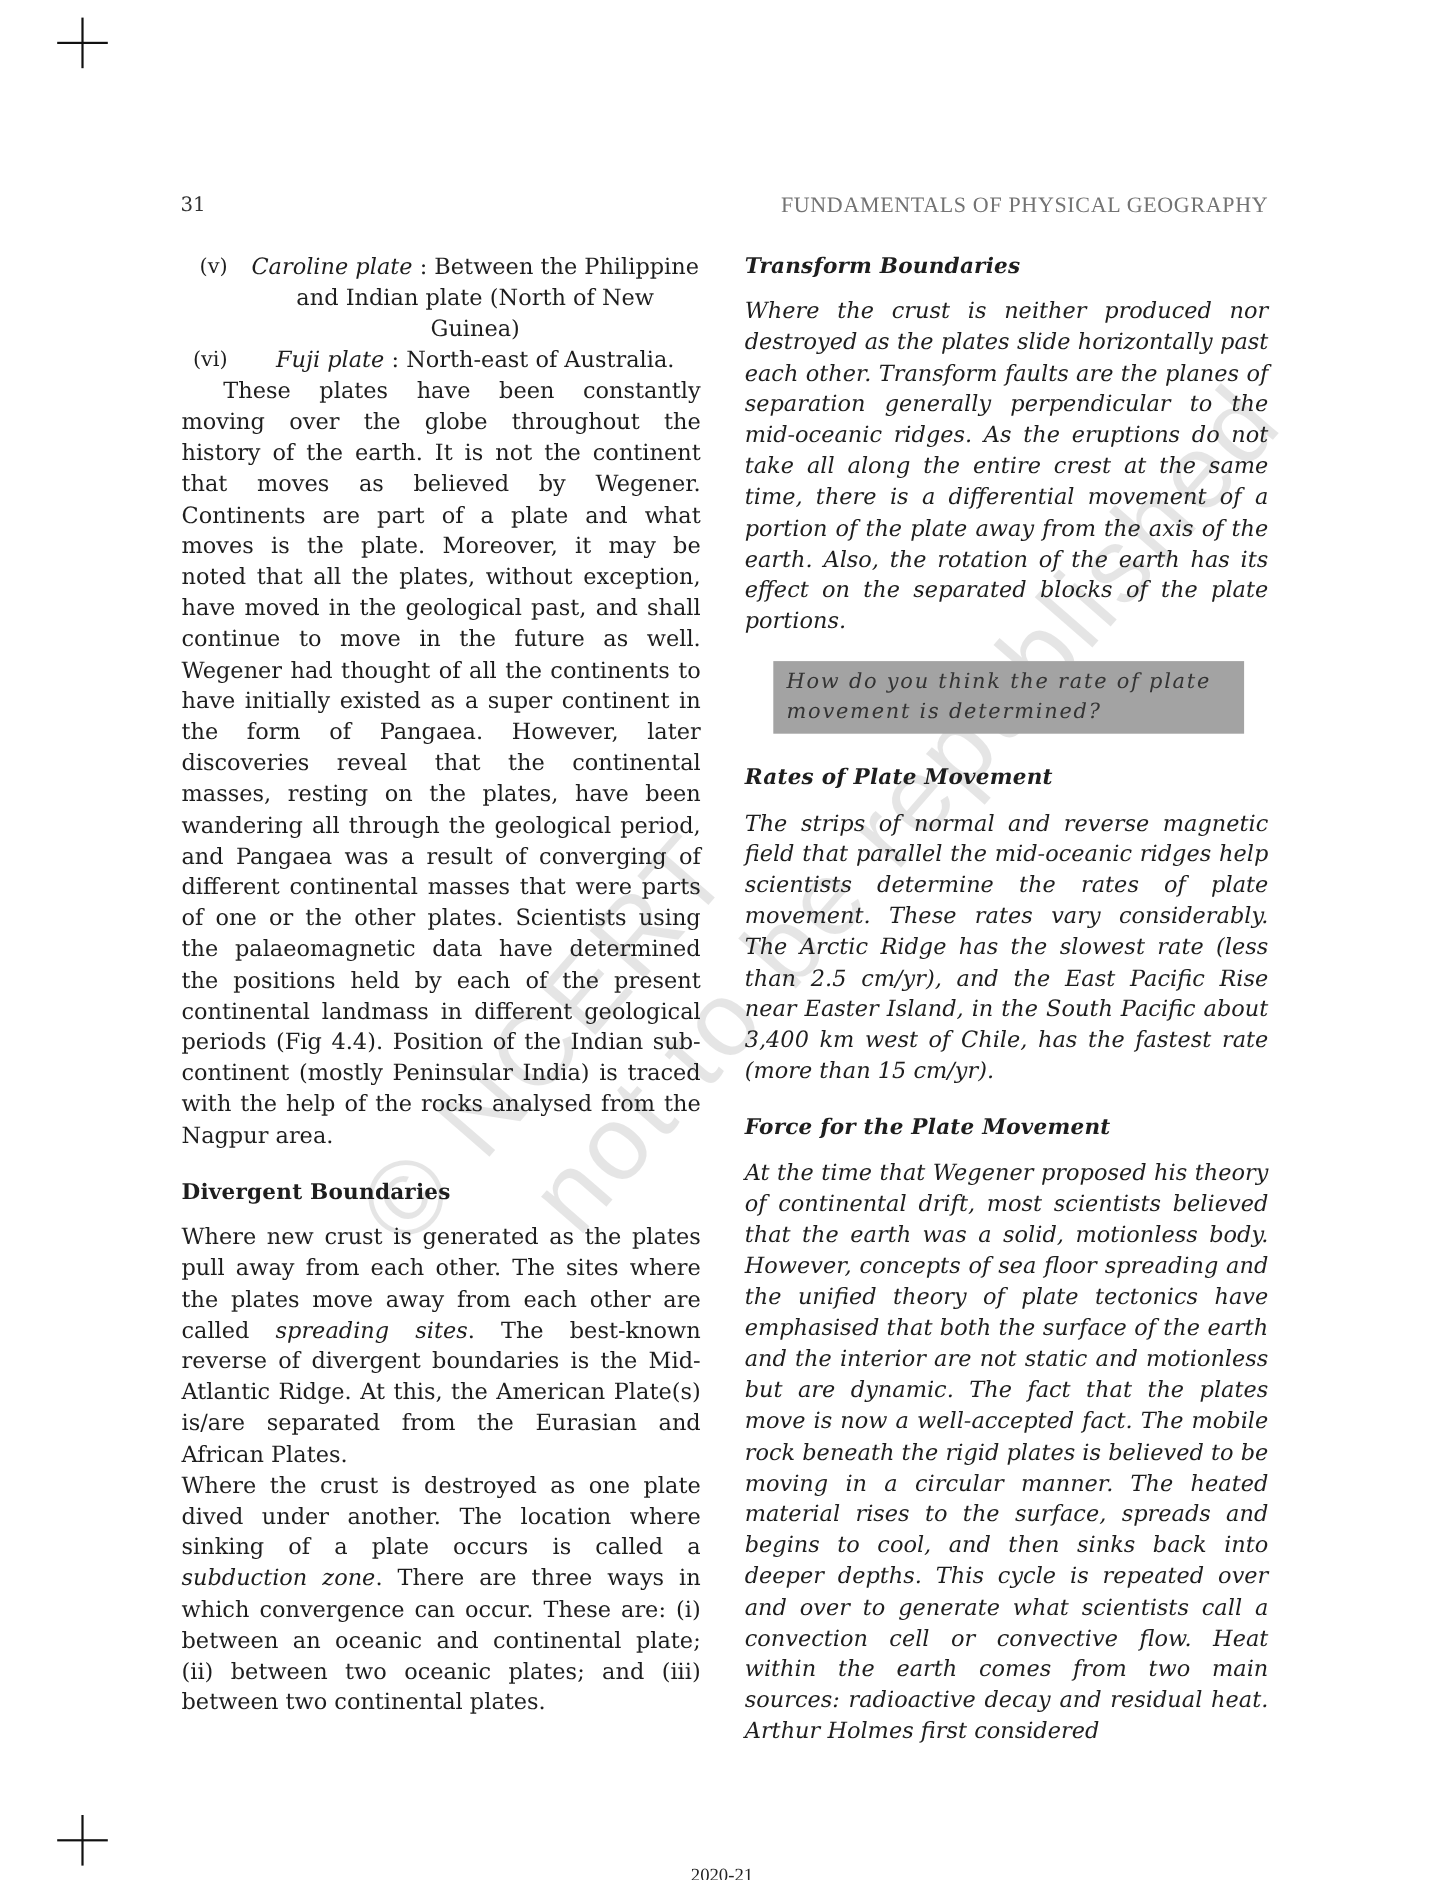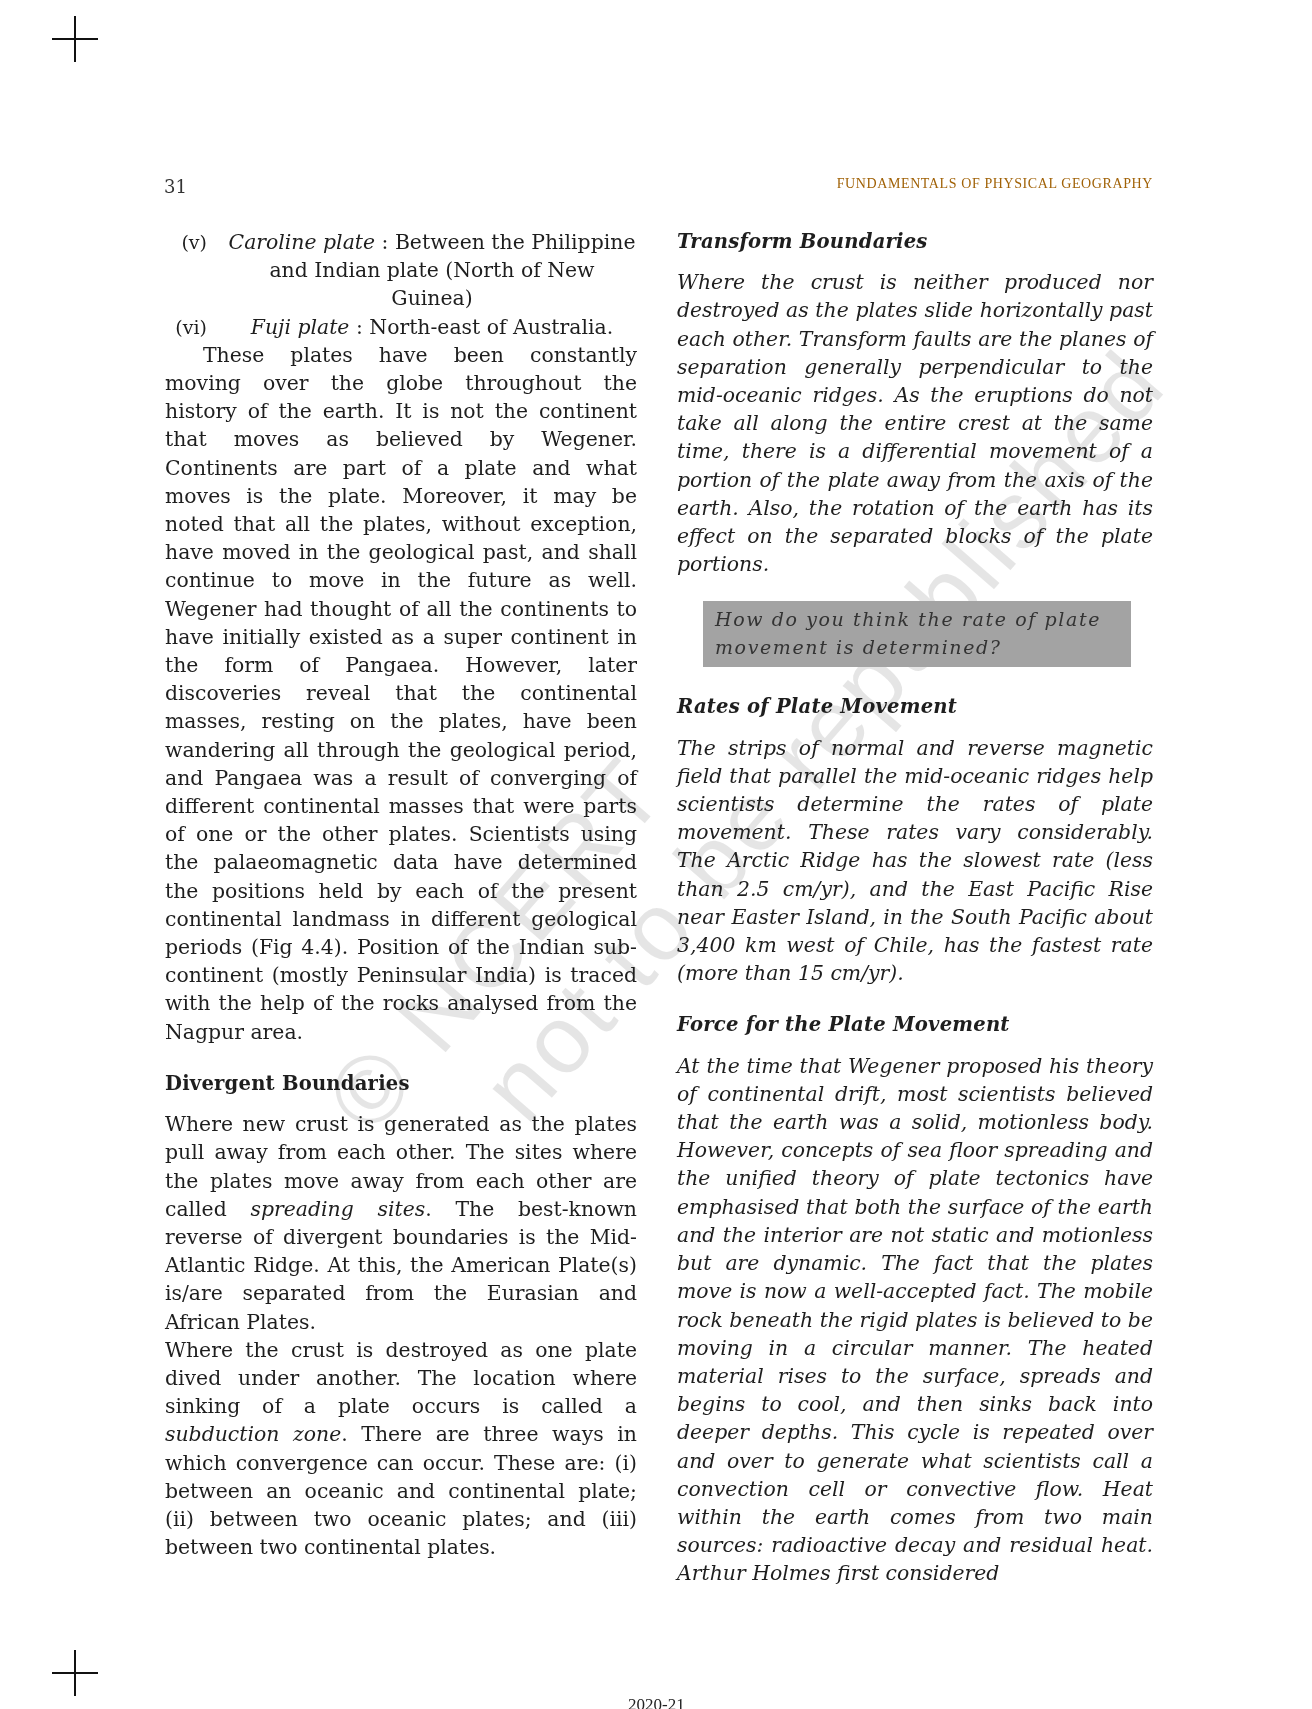--- a/index.html
+++ b/index.html
@@ -3,21 +3,21 @@
 <meta charset="utf-8">
 <style>
   html, body { margin: 0; padding: 0; background: #ffffff; }
   body { width: 1312px; height: 1709px; position: relative; overflow: hidden;
          font-family: "DejaVu Serif", "Liberation Serif", serif; color: #1e1e1e; }
   .crop { position: absolute; width: 46px; height: 46px; }
   .crop::before, .crop::after { content: ""; position: absolute; background: #111; }
   .crop::before { left: 0; top: 22px; width: 46px; height: 2px; }
   .crop::after { left: 22px; top: 0; width: 2px; height: 46px; }
   .pagenum { position: absolute; left: 164px; top: 176px; font-size: 18px; color: #333; }
-  .running { position: absolute; right: 159px; top: 176px; font-size: 14px; letter-spacing: 0.6px; color: #a16207;
+  .running { position: absolute; right: 159px; top: 176px; font-size: 20px; letter-spacing: 0.6px; color: #737373;
              font-family: "Liberation Serif", serif; }
   .col { position: absolute; top: 228px; font-size: 20.4px; line-height: 28.2px; }
   .col.left { left: 165px; width: 472px; }
   .col.right { left: 677px; width: 476px; font-style: italic; }
   .col p { margin: 0; text-align: justify; }
   .indent { text-indent: 38px; }
   .list-item { display: flex; }
   .list-num { width: 62px; text-align: right; padding-right: 20px; box-sizing: border-box; flex: none; font-size: 19px; }
   .list-text { flex: 1; text-align: center; }
   .h { font-weight: bold; font-size: 19.6px; margin: 0; letter-spacing: 0.2px; }

